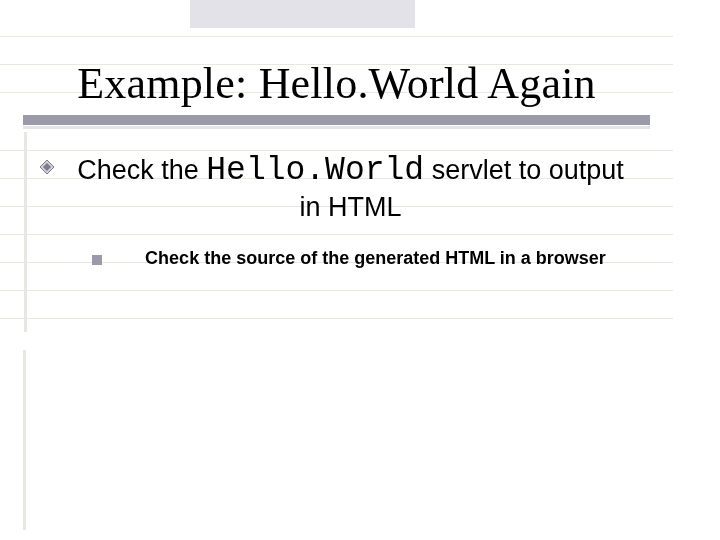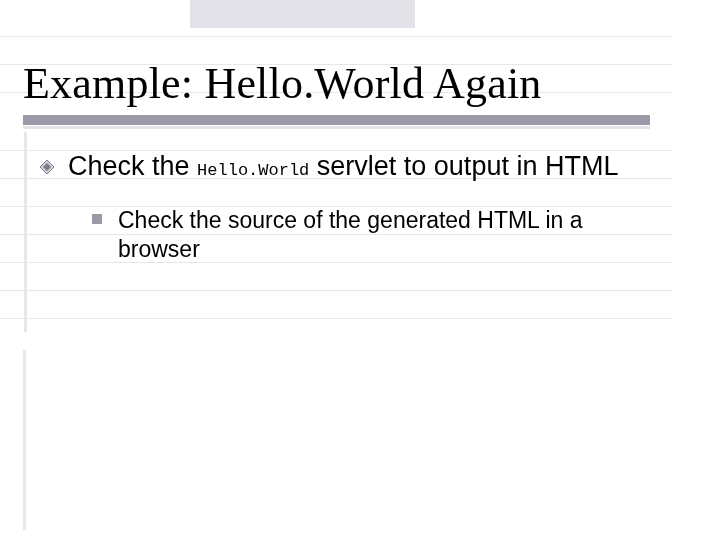--- a/index.html
+++ b/index.html
@@ -9,20 +9,21 @@
     height: 540px;
     background: #ffffff;
     font-family: Verdana, Geneva, sans-serif;
     overflow: hidden;
   }
   .slide {
     position: relative;
     width: 673px;
     height: 540px;
     box-sizing: border-box;
+    text-align: center;
   }
   .ghost-bar {
     position: absolute;
     top: 0;
     left: 190px;
     width: 225px;
     height: 28px;
     background: #d6d6de;
     opacity: 0.7;
   }
@@ -76,30 +77,31 @@
     position: absolute;
     left: 0;
     top: 10px;
     width: 14px;
     height: 14px;
     display: inline-block;
   }
   .diamond-bullet svg { display: block; }
   .mono {
     font-family: "Courier New", Courier, monospace;
-    font-size: 17px;
+    font-size: 33px;
   }
   .li2 {
     position: relative;
     margin-top: 22px;
     margin-left: 52px;
     padding-left: 26px;
-    font-size: 23px;
+    font-size: 18px;
     line-height: 1.28;
     color: #000;
+    font-weight: bold;
   }
   .square-bullet {
     position: absolute;
     left: 0;
     top: 8px;
     width: 10px;
     height: 10px;
     background: #9a9aa8;
   }
   .vstrip {

